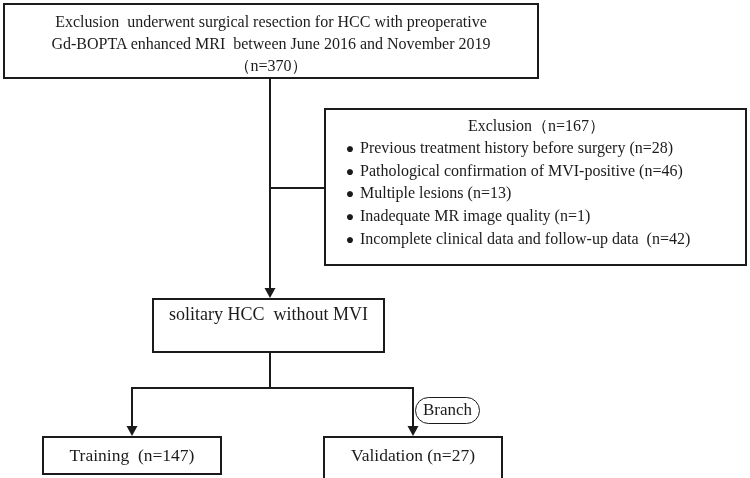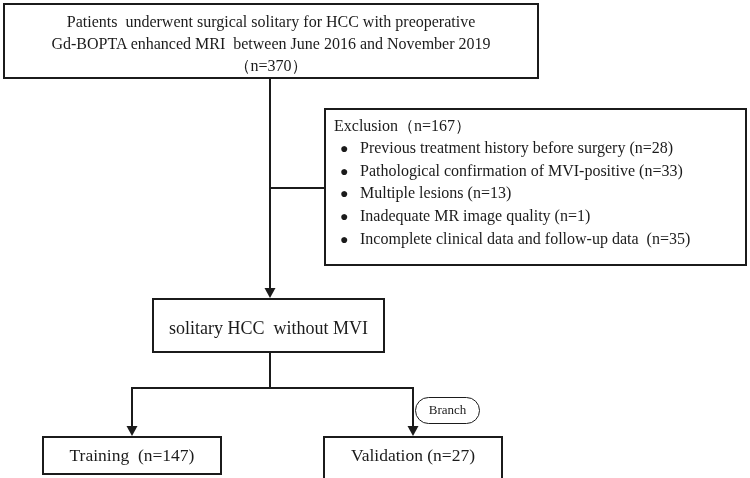--- a/index.html
+++ b/index.html
@@ -15,20 +15,21 @@
   svg.connectors {
     position: absolute;
     left: 0; top: 0;
     width: 750px; height: 478px;
   }
   .node {
     position: absolute;
     box-sizing: border-box;
     border: 2px solid #1b1b1b;
     background: #ffffff;
+    text-align: center;
   }
   .centered { text-align: center; }
   .line { white-space: pre; }
 
   
   .node.top-box {
     left: 3px; top: 3px; width: 536px; height: 76px;
     font-size: 16px; line-height: 22px;
     padding-top: 6px;
   }
@@ -48,42 +49,42 @@
     padding-left: 6px;
     flex: 0 0 20px;
     font-size: 14px;
   }
   .exclusion-item .item-text { white-space: pre; }
 
   
   .node.middle-box {
     left: 152px; top: 298px; width: 233px; height: 55px;
     font-size: 18px; line-height: 23px;
-    padding-top: 17px;
+    padding-top: 3px;
   }
 
   
   .node.training-box {
     left: 42px; top: 436px; width: 180px; height: 39px;
     font-size: 17.5px; line-height: 35px;
   }
   .node.validation-box {
     left: 323px; top: 436px; width: 180px; height: 47px;
     font-size: 17.5px; line-height: 35px;
   }
 
   
   .branch-pill {
     position: absolute;
     box-sizing: border-box;
     left: 415px; top: 397px; width: 65px; height: 27px;
     border: 1.5px solid #1b1b1b;
     border-radius: 14px;
     background: #ffffff;
-    font-size: 13px;
+    font-size: 17px;
     line-height: 24px;
     text-align: center;
   }
 </style>
 </head>
 <body>
 
 <div class="canvas">
 
   <svg class="connectors" viewBox="0 0 750 478" xmlns="http://www.w3.org/2000/svg">
@@ -98,46 +99,46 @@
     <line x1="131" y1="388" x2="414" y2="388" stroke="#1b1b1b" stroke-width="2"></line>
 
     <line x1="132" y1="388" x2="132" y2="428" stroke="#1b1b1b" stroke-width="2"></line>
     <polygon points="126.5,426 137.5,426 132,436" fill="#1b1b1b"></polygon>
 
     <line x1="413" y1="388" x2="413" y2="428" stroke="#1b1b1b" stroke-width="2"></line>
     <polygon points="407.5,426 418.5,426 413,436" fill="#1b1b1b"></polygon>
   </svg>
 
   <div class="node top-box centered">
-    <div class="line">Patients  underwent surgical solitary for HCC with preoperative</div>
+    <div class="line">Exclusion  underwent surgical resection for HCC with preoperative</div>
     <div class="line">Gd-BOPTA enhanced MRI  between June 2016 and November 2019</div>
     <div class="line">（n=370）</div>
   </div>
 
   <div class="node exclusion-box">
     <div class="line">Exclusion（n=167）</div>
     <div class="exclusion-item">
       <span class="bullet">●</span>
       <span class="item-text">Previous treatment history before surgery (n=28)</span>
     </div>
     <div class="exclusion-item">
       <span class="bullet">●</span>
-      <span class="item-text">Pathological confirmation of MVI-positive (n=33)</span>
+      <span class="item-text">Pathological confirmation of MVI-positive (n=46)</span>
     </div>
     <div class="exclusion-item">
       <span class="bullet">●</span>
       <span class="item-text">Multiple lesions (n=13)</span>
     </div>
     <div class="exclusion-item">
       <span class="bullet">●</span>
       <span class="item-text">Inadequate MR image quality (n=1)</span>
     </div>
     <div class="exclusion-item">
       <span class="bullet">●</span>
-      <span class="item-text">Incomplete clinical data and follow-up data  (n=35)</span>
+      <span class="item-text">Incomplete clinical data and follow-up data  (n=42)</span>
     </div>
   </div>
 
   <div class="node middle-box centered">
     <div class="line">solitary HCC  without MVI</div>
   </div>
 
   <div class="branch-pill">Branch</div>
 
   <div class="node training-box centered">

